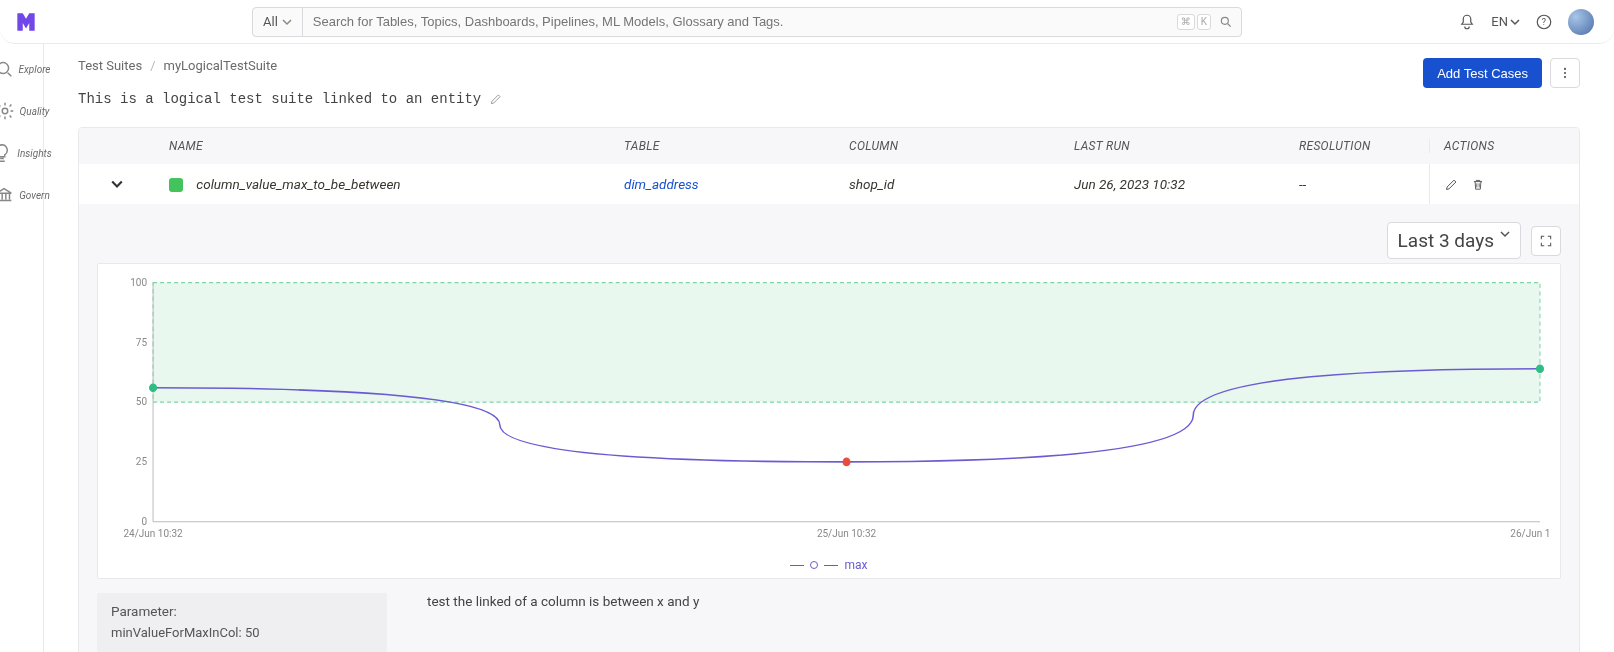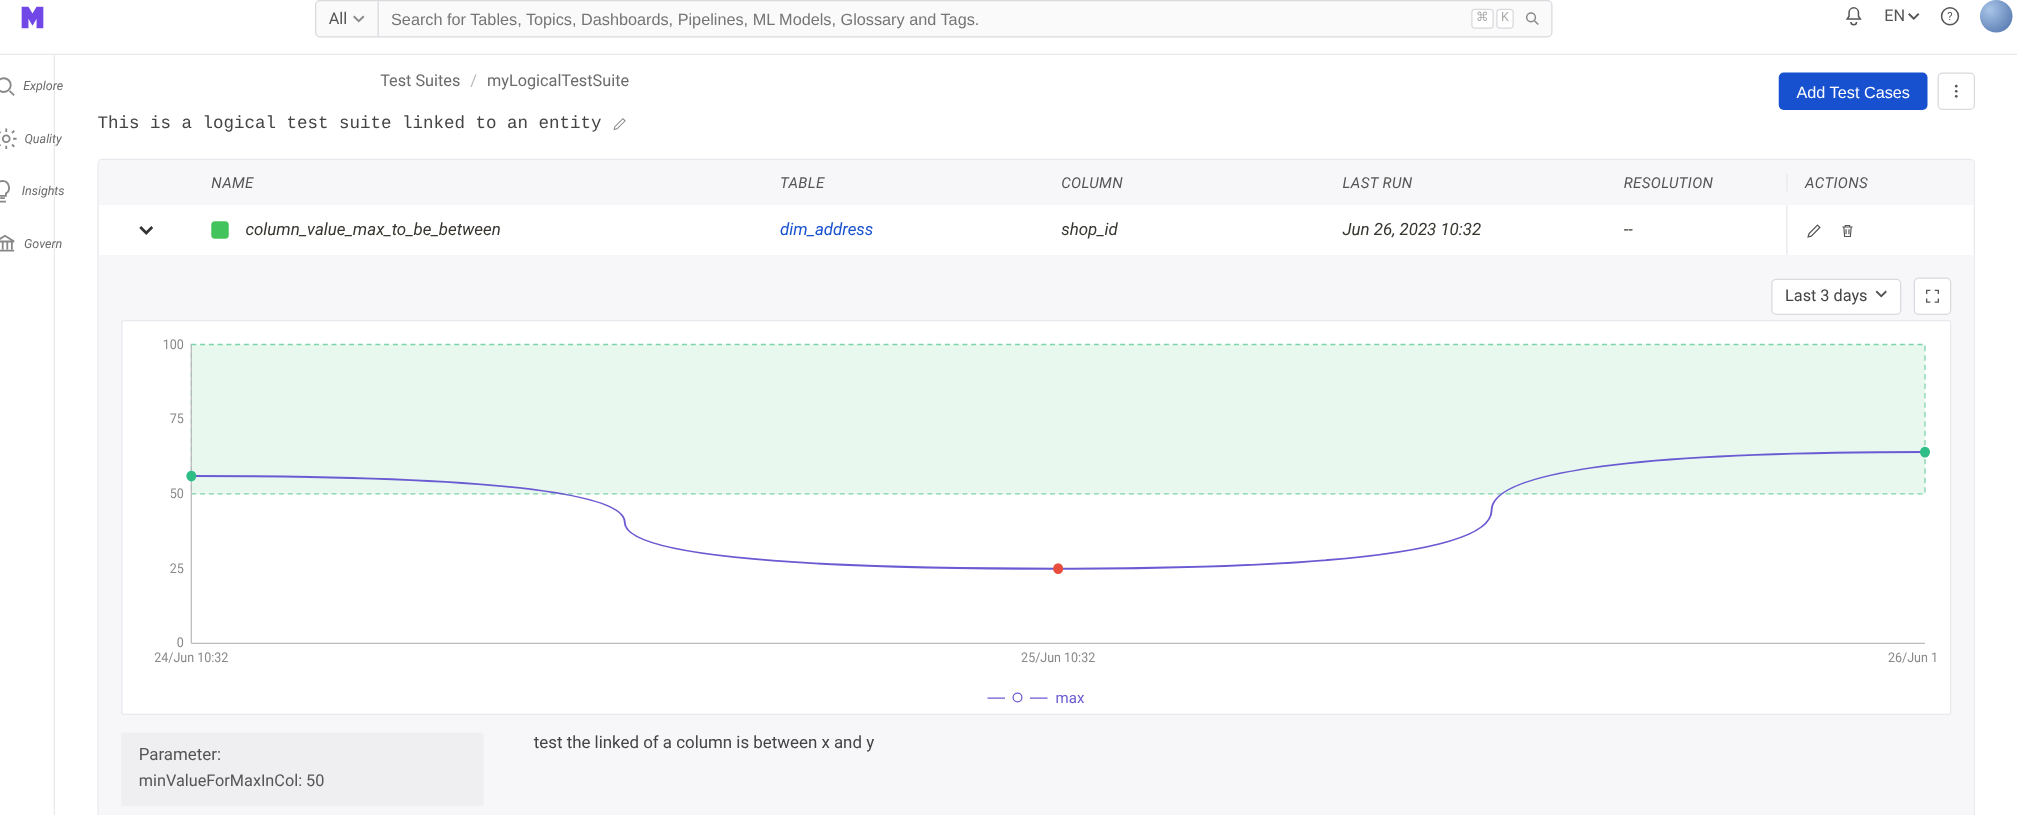--- a/index.html
+++ b/index.html
@@ -1,20 +1,20 @@
 <!DOCTYPE html>
 <html><head>
 <meta charset="utf-8">
 <style>
   * { box-sizing: border-box; }
   html, body { margin: 0; padding: 0; font-family: -apple-system, BlinkMacSystemFont, "Segoe UI", Roboto, sans-serif; color: #37352f; background: #fff; font-size: 14px; }
   .app { display: flex; flex-direction: column; height: 652px; width: 1614px; }
 
   
-  .topbar { display: flex; align-items: flex-start; height: 44px; border-bottom: 1px solid #e8e8ed; padding: 0 4px 0 8px; gap: 12px; }
+  .topbar { display: flex; align-items: center; height: 44px; border-bottom: 1px solid #e8e8ed; padding: 0 20px 0 8px; gap: 12px; border-radius: 15px; }
   .logo { width: 28px; height: 28px; display: flex; align-items: center; justify-content: center; color: #7147e8; margin-left:4px; margin-right:200px;}
   .search-wrap { display: flex; align-items: center; border: 1px solid #d9d9de; border-radius: 4px; height: 30px; width: 990px; background: #fafafa; }
   .search-scope { display: flex; align-items: center; gap: 4px; padding: 0 10px; height: 100%; border-right: 1px solid #d9d9de; color: #555; cursor: pointer; font-size:13px;}
   .search-input { flex: 1; border: none; background: transparent; outline: none; padding: 0 10px; font-size: 13px; color: #888; }
   .search-kbd { display:flex; gap:2px; padding-right:6px; align-items:center; color:#aaa; }
   .kbd { border:1px solid #d9d9de; border-radius:3px; padding:0 3px; font-size:10px; line-height:14px; background:#fff; }
   .search-icon-btn { width:24px; display:flex; align-items:center; justify-content:center; color:#888; padding-right:6px;}
   .topbar-spacer { flex:1; }
   .topbar-right { display:flex; align-items:center; gap:14px; }
   .icon-btn { width:20px; height:20px; display:flex; align-items:center; justify-content:center; color:#555; cursor:pointer; }
@@ -24,21 +24,21 @@
   
   .body { flex:1; display:flex; overflow:hidden; }
   .sidenav { width:44px; border-right:1px solid #e8e8ed; display:flex; flex-direction:column; align-items:center; padding-top:14px; gap:20px; }
   .nav-item { display:flex; flex-direction:row; align-items:center; gap:4px; color:#888; cursor:pointer;font-style:italic; }
   .nav-item .ic { width:22px; height:22px; }
   .nav-label { font-size:10px; color:#6b6b6b; }
 
   .main { flex:1; overflow:auto; padding: 14px 34px 0 34px; }
 
   
-  .crumbs { display:flex; align-items:center; gap:8px; color:#6b6b6b; font-size:13px;justify-content:flex-end; }
+  .crumbs { display:flex; align-items:center; gap:8px; color:#6b6b6b; font-size:13px; }
   .crumb-sep { color:#bbb; }
   .header-row { display:flex; align-items:flex-start; justify-content:space-between; }
   .owner-row { display:flex; align-items:center; gap:8px; margin-top:6px; color:#444; font-size:14px;}
   .desc-row { display:flex; align-items:center; gap:8px; margin-top:18px; color:#444; font-size:14px;font-family:Liberation Mono, monospace;}
   .edit-ic { width:14px; height:14px; color:#888; cursor:pointer; }
   .header-actions { display:flex; gap:8px; }
   .btn-primary { background:#1751d0; color:#fff; border:none; border-radius:4px; padding:7px 14px; font-size:13px; cursor:pointer; }
   .btn-icon { width:30px; height:30px; border:1px solid #d9d9de; border-radius:4px; background:#fff; display:flex; align-items:center; justify-content:center; cursor:pointer; color:#555;}
 
   
@@ -54,21 +54,21 @@
   .col-act  { width:150px; border-left:1px solid #e8e8ed; }
   .trow { display:flex; align-items:center; height:40px; font-size:13.5px; }
   .trow .td.col-act { height:100%; display:flex; align-items:center; gap:12px; }
   .chev { display:flex; align-items:center; justify-content:center; color:#555; cursor:pointer; }
   .badge-green { width:14px; height:14px; border-radius:3px; background:#43c35c; margin-right:10px; display:inline-block; vertical-align:middle;}
   .link { color:#1751d0; cursor:pointer; }
 
   
   .panel { background:#f7f7f9; padding:18px 18px 10px 18px; }
   .panel-ctrl { display:flex; justify-content:flex-end; align-items:center; gap:10px; margin-bottom:4px;}
-  .select-btn { border:1px solid #d9d9de; background:#fff; border-radius:4px; padding:6px 10px; font-size:13px; display:flex; align-items:flex-start; gap:6px; cursor:pointer; color:#444;}
+  .select-btn { border:1px solid #d9d9de; background:#fff; border-radius:4px; padding:6px 10px; font-size:19px; display:flex; align-items:flex-start; gap:6px; cursor:pointer; color:#444;}
   .sq-btn { width:30px; height:30px; border:1px solid #d9d9de; background:#fff; border-radius:4px; display:flex; align-items:center; justify-content:center; cursor:pointer; color:#555;}
 
   .chart-box { background:#fff; border:1px solid #e8e8ed; border-radius:2px; padding:10px 10px 6px 10px; margin-top:4px;}
   .chart-svg { width:100%; height:280px; display:block; }
   .ylabel { font-size:10px; fill:#888; text-anchor:end; }
   .xlabel { font-size:10px; fill:#888; text-anchor:middle; }
   .band { fill:#d8f3e4; fill-opacity:0.6; stroke:#7dd3a8; stroke-dasharray:4 3; stroke-width:1;}
   .line { fill:none; stroke:#6b5bd2; stroke-width:1.5; }
   .pt-ok { fill:#2ebd85; stroke:#2ebd85; }
   .pt-bad { fill:#e74c3c; stroke:#e74c3c; }

